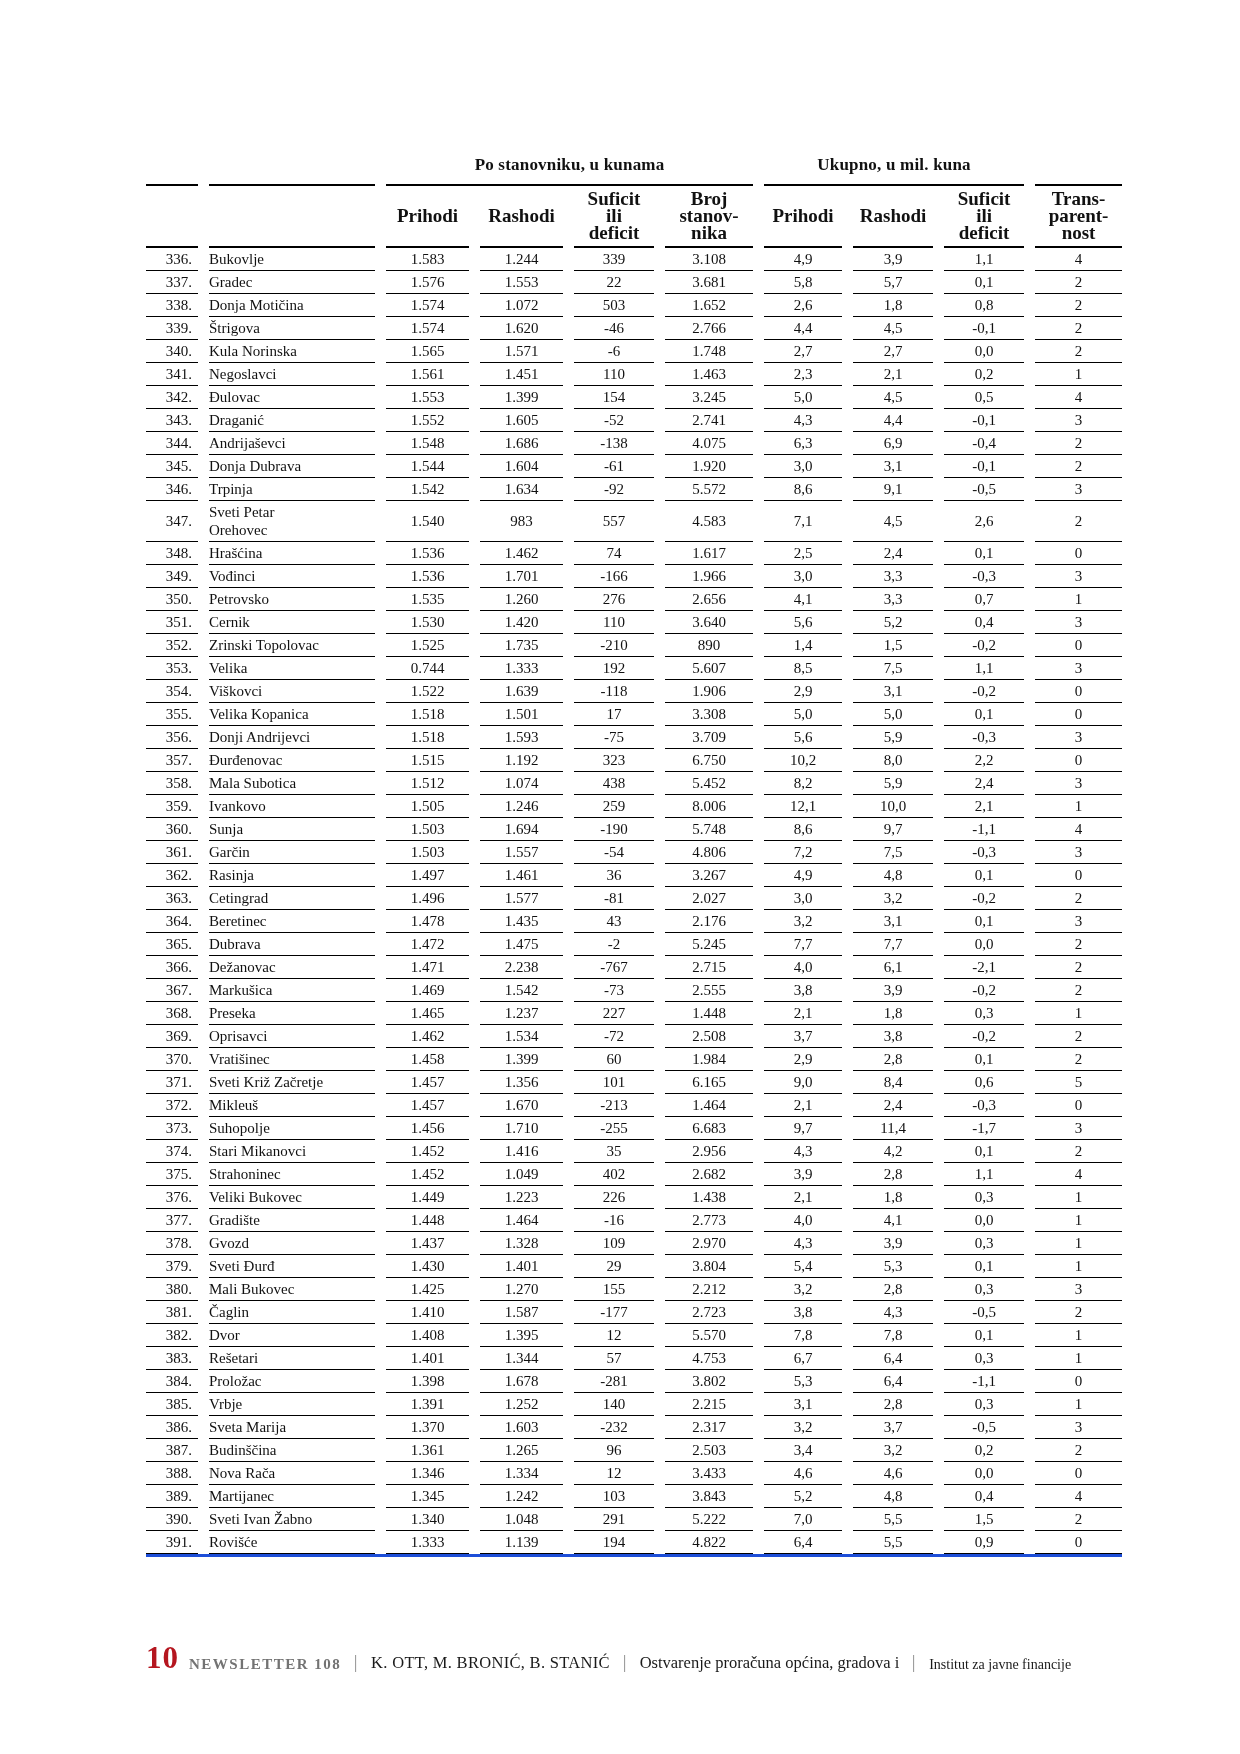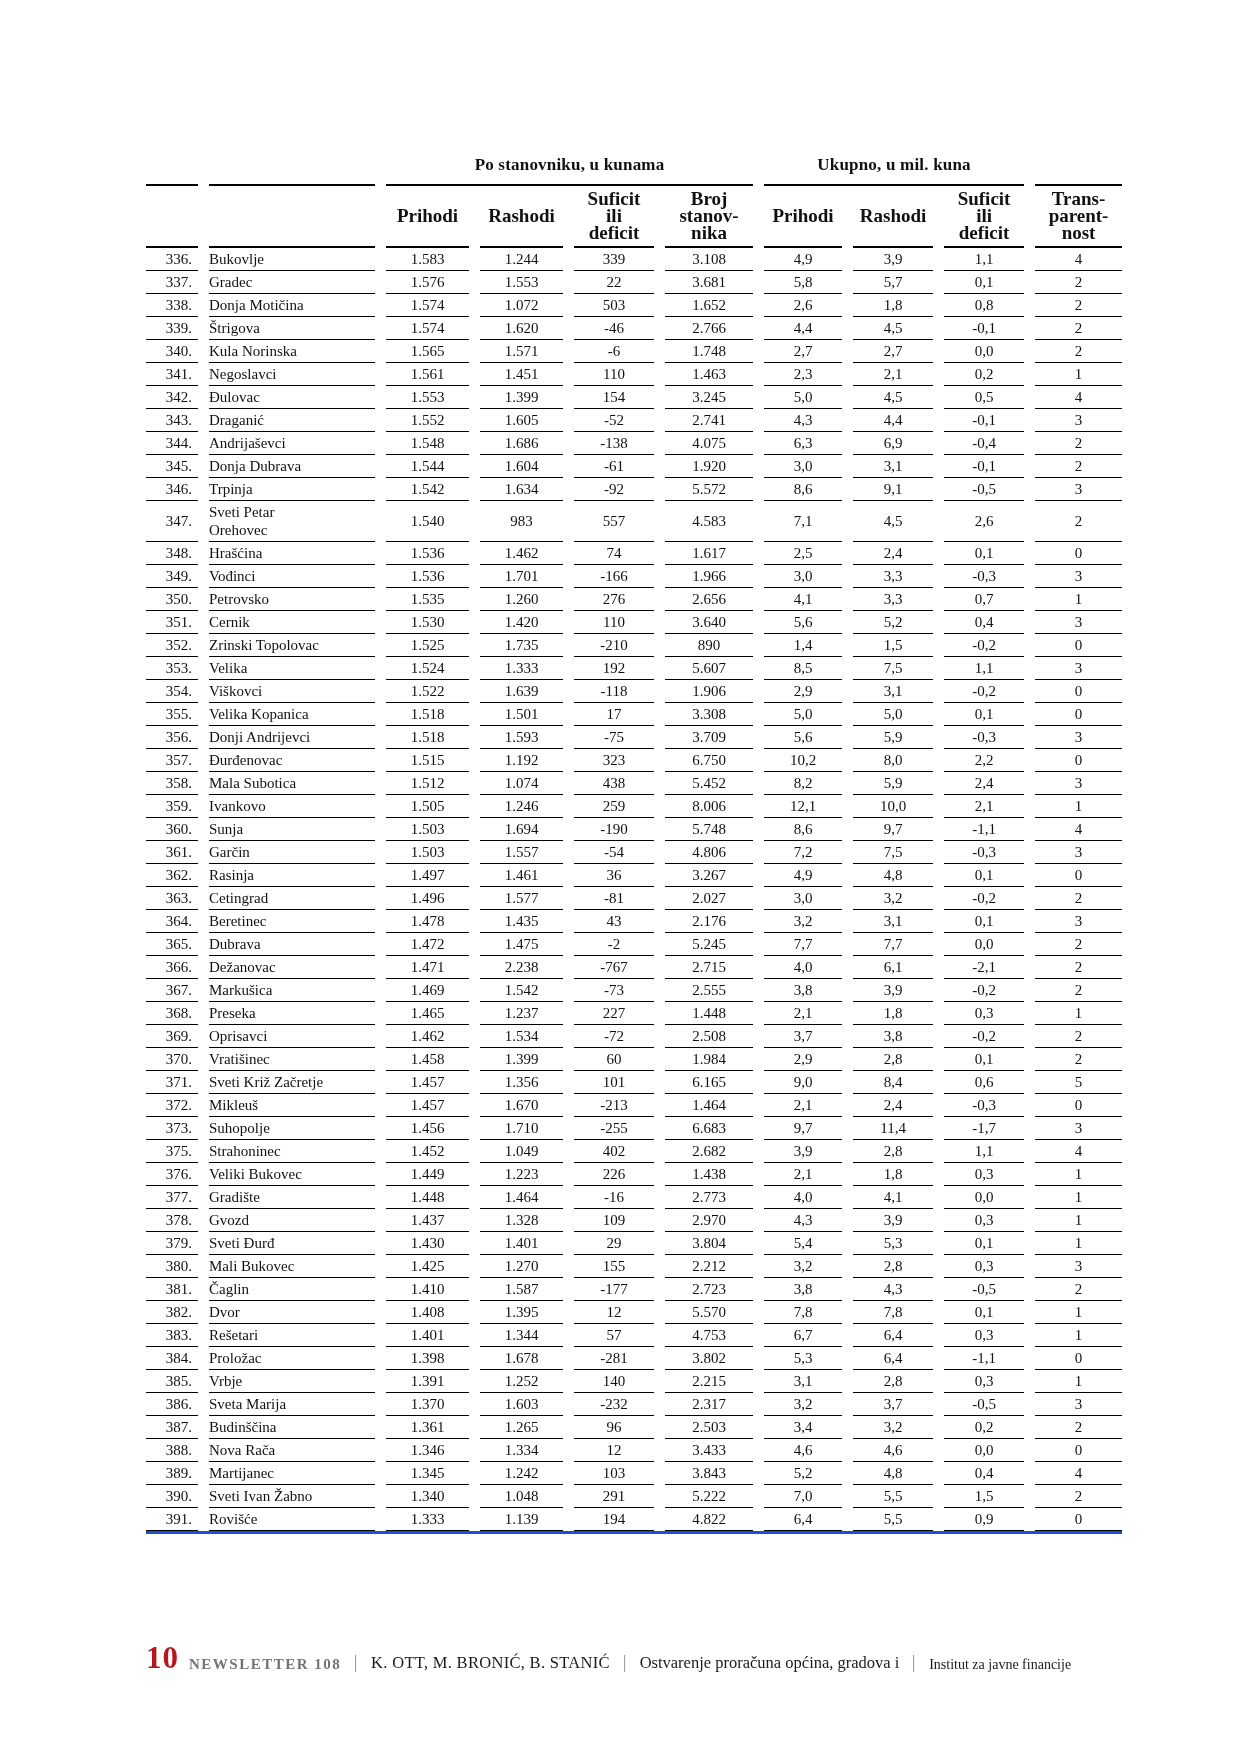--- a/index.html
+++ b/index.html
@@ -317,21 +317,21 @@
             <td class="num">-210</td>
             <td class="num">890</td>
             <td class="num">1,4</td>
             <td class="num">1,5</td>
             <td class="num">-0,2</td>
             <td class="num">0</td>
           </tr>
           <tr>
             <td class="rank">353.</td>
             <td class="name">Velika</td>
-            <td class="num">1.524</td>
+            <td class="num">0.744</td>
             <td class="num">1.333</td>
             <td class="num">192</td>
             <td class="num">5.607</td>
             <td class="num">8,5</td>
             <td class="num">7,5</td>
             <td class="num">1,1</td>
             <td class="num">3</td>
           </tr>
           <tr>
             <td class="rank">354.</td>
@@ -565,20 +565,32 @@
             <td class="rank">373.</td>
             <td class="name">Suhopolje</td>
             <td class="num">1.456</td>
             <td class="num">1.710</td>
             <td class="num">-255</td>
             <td class="num">6.683</td>
             <td class="num">9,7</td>
             <td class="num">11,4</td>
             <td class="num">-1,7</td>
             <td class="num">3</td>
+          </tr>
+          <tr>
+            <td class="rank">374.</td>
+            <td class="name">Stari Mikanovci</td>
+            <td class="num">1.452</td>
+            <td class="num">1.416</td>
+            <td class="num">35</td>
+            <td class="num">2.956</td>
+            <td class="num">4,3</td>
+            <td class="num">4,2</td>
+            <td class="num">0,1</td>
+            <td class="num">2</td>
           </tr>
           <tr>
             <td class="rank">375.</td>
             <td class="name">Strahoninec</td>
             <td class="num">1.452</td>
             <td class="num">1.049</td>
             <td class="num">402</td>
             <td class="num">2.682</td>
             <td class="num">3,9</td>
             <td class="num">2,8</td>

